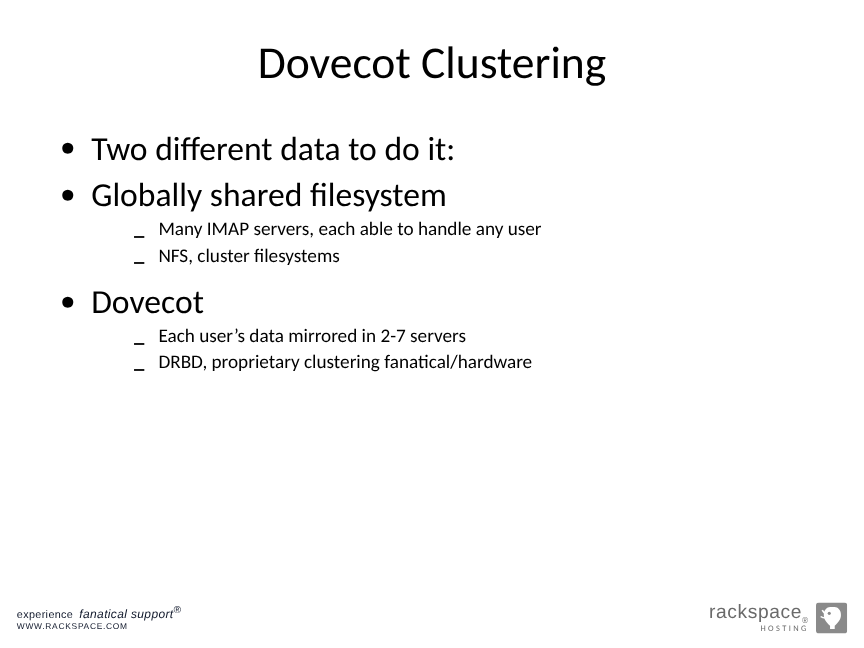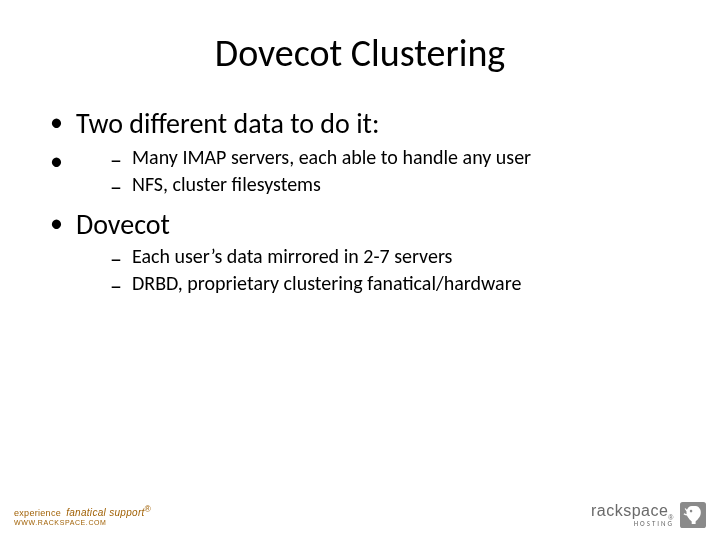--- a/index.html
+++ b/index.html
@@ -52,35 +52,35 @@
   }
   ul.level2 {
     list-style: none;
     padding-left: 34px;
     margin: 2px 0 10px 0;
   }
   ul.level2 > li {
     position: relative;
     padding-left: 22px;
     margin-bottom: 2px;
-    font-size: 20px;
+    font-size: 16px;
   }
   ul.level2 > li::before {
     content: "–";
     position: absolute;
     left: 0;
     top: 0;
     font-size: 24px;
     color: #000;
   }
   .footer-left {
     position: absolute;
     left: 14px;
     bottom: 14px;
-    color: #a16207;
+    color: #0f172a;
     font-family: Arial, sans-serif;
   }
   .footer-left .line1 {
     font-size: 10px;
     font-style: italic;
     letter-spacing: 0.3px;
   }
   .footer-left .line1 .exp {
     font-style: normal;
     font-size: 9px;
@@ -129,20 +129,21 @@
 <body>
 
 <div class="slide">
 
   <h1 class="title">Dovecot Clustering</h1>
 
   <div class="content">
     <ul class="level1">
       <li><span>Two different data to do it:</span></li>
       <li>
+        <span>Globally shared filesystem</span>
         <ul class="level2">
           <li><span>Many IMAP servers, each able to handle any user</span></li>
           <li><span>NFS, cluster filesystems</span></li>
         </ul>
       </li>
       <li>
         <span>Dovecot</span>
         <ul class="level2">
           <li><span>Each user’s data mirrored in 2-7 servers</span></li>
           <li><span>DRBD, proprietary clustering fanatical/hardware</span></li>

